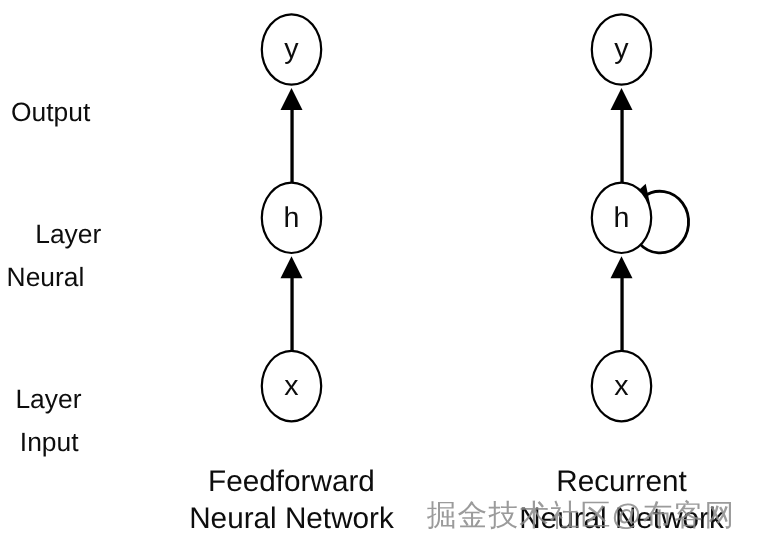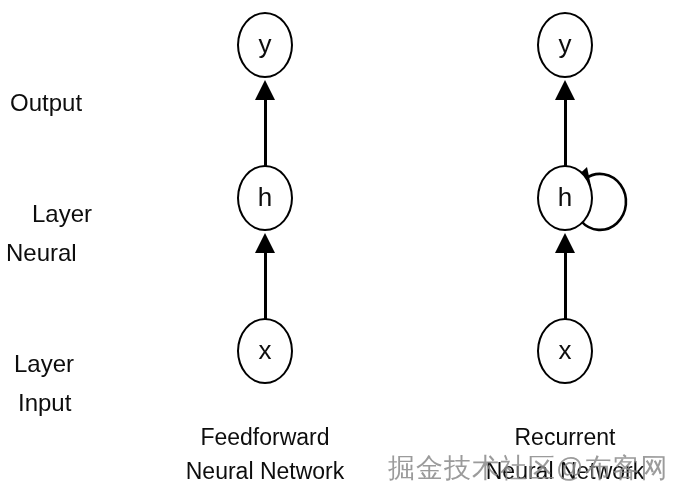--- a/index.html
+++ b/index.html
@@ -97,21 +97,21 @@
     height: 70px;
     z-index: 2;
     overflow: visible;
   }
 
   
   .caption {
     position: absolute;
     width: 300px;
     text-align: center;
-    font-size: 23px;
+    font-size: 27px;
     line-height: 34px;
     color: #0d0d0d;
   }
   .caption .ln { display: block; }
   #caption-feedforward { left: 115px; top: 420px; }
   #caption-recurrent   { left: 415px; top: 420px; }
 
   
   #watermark {
     position: absolute;

